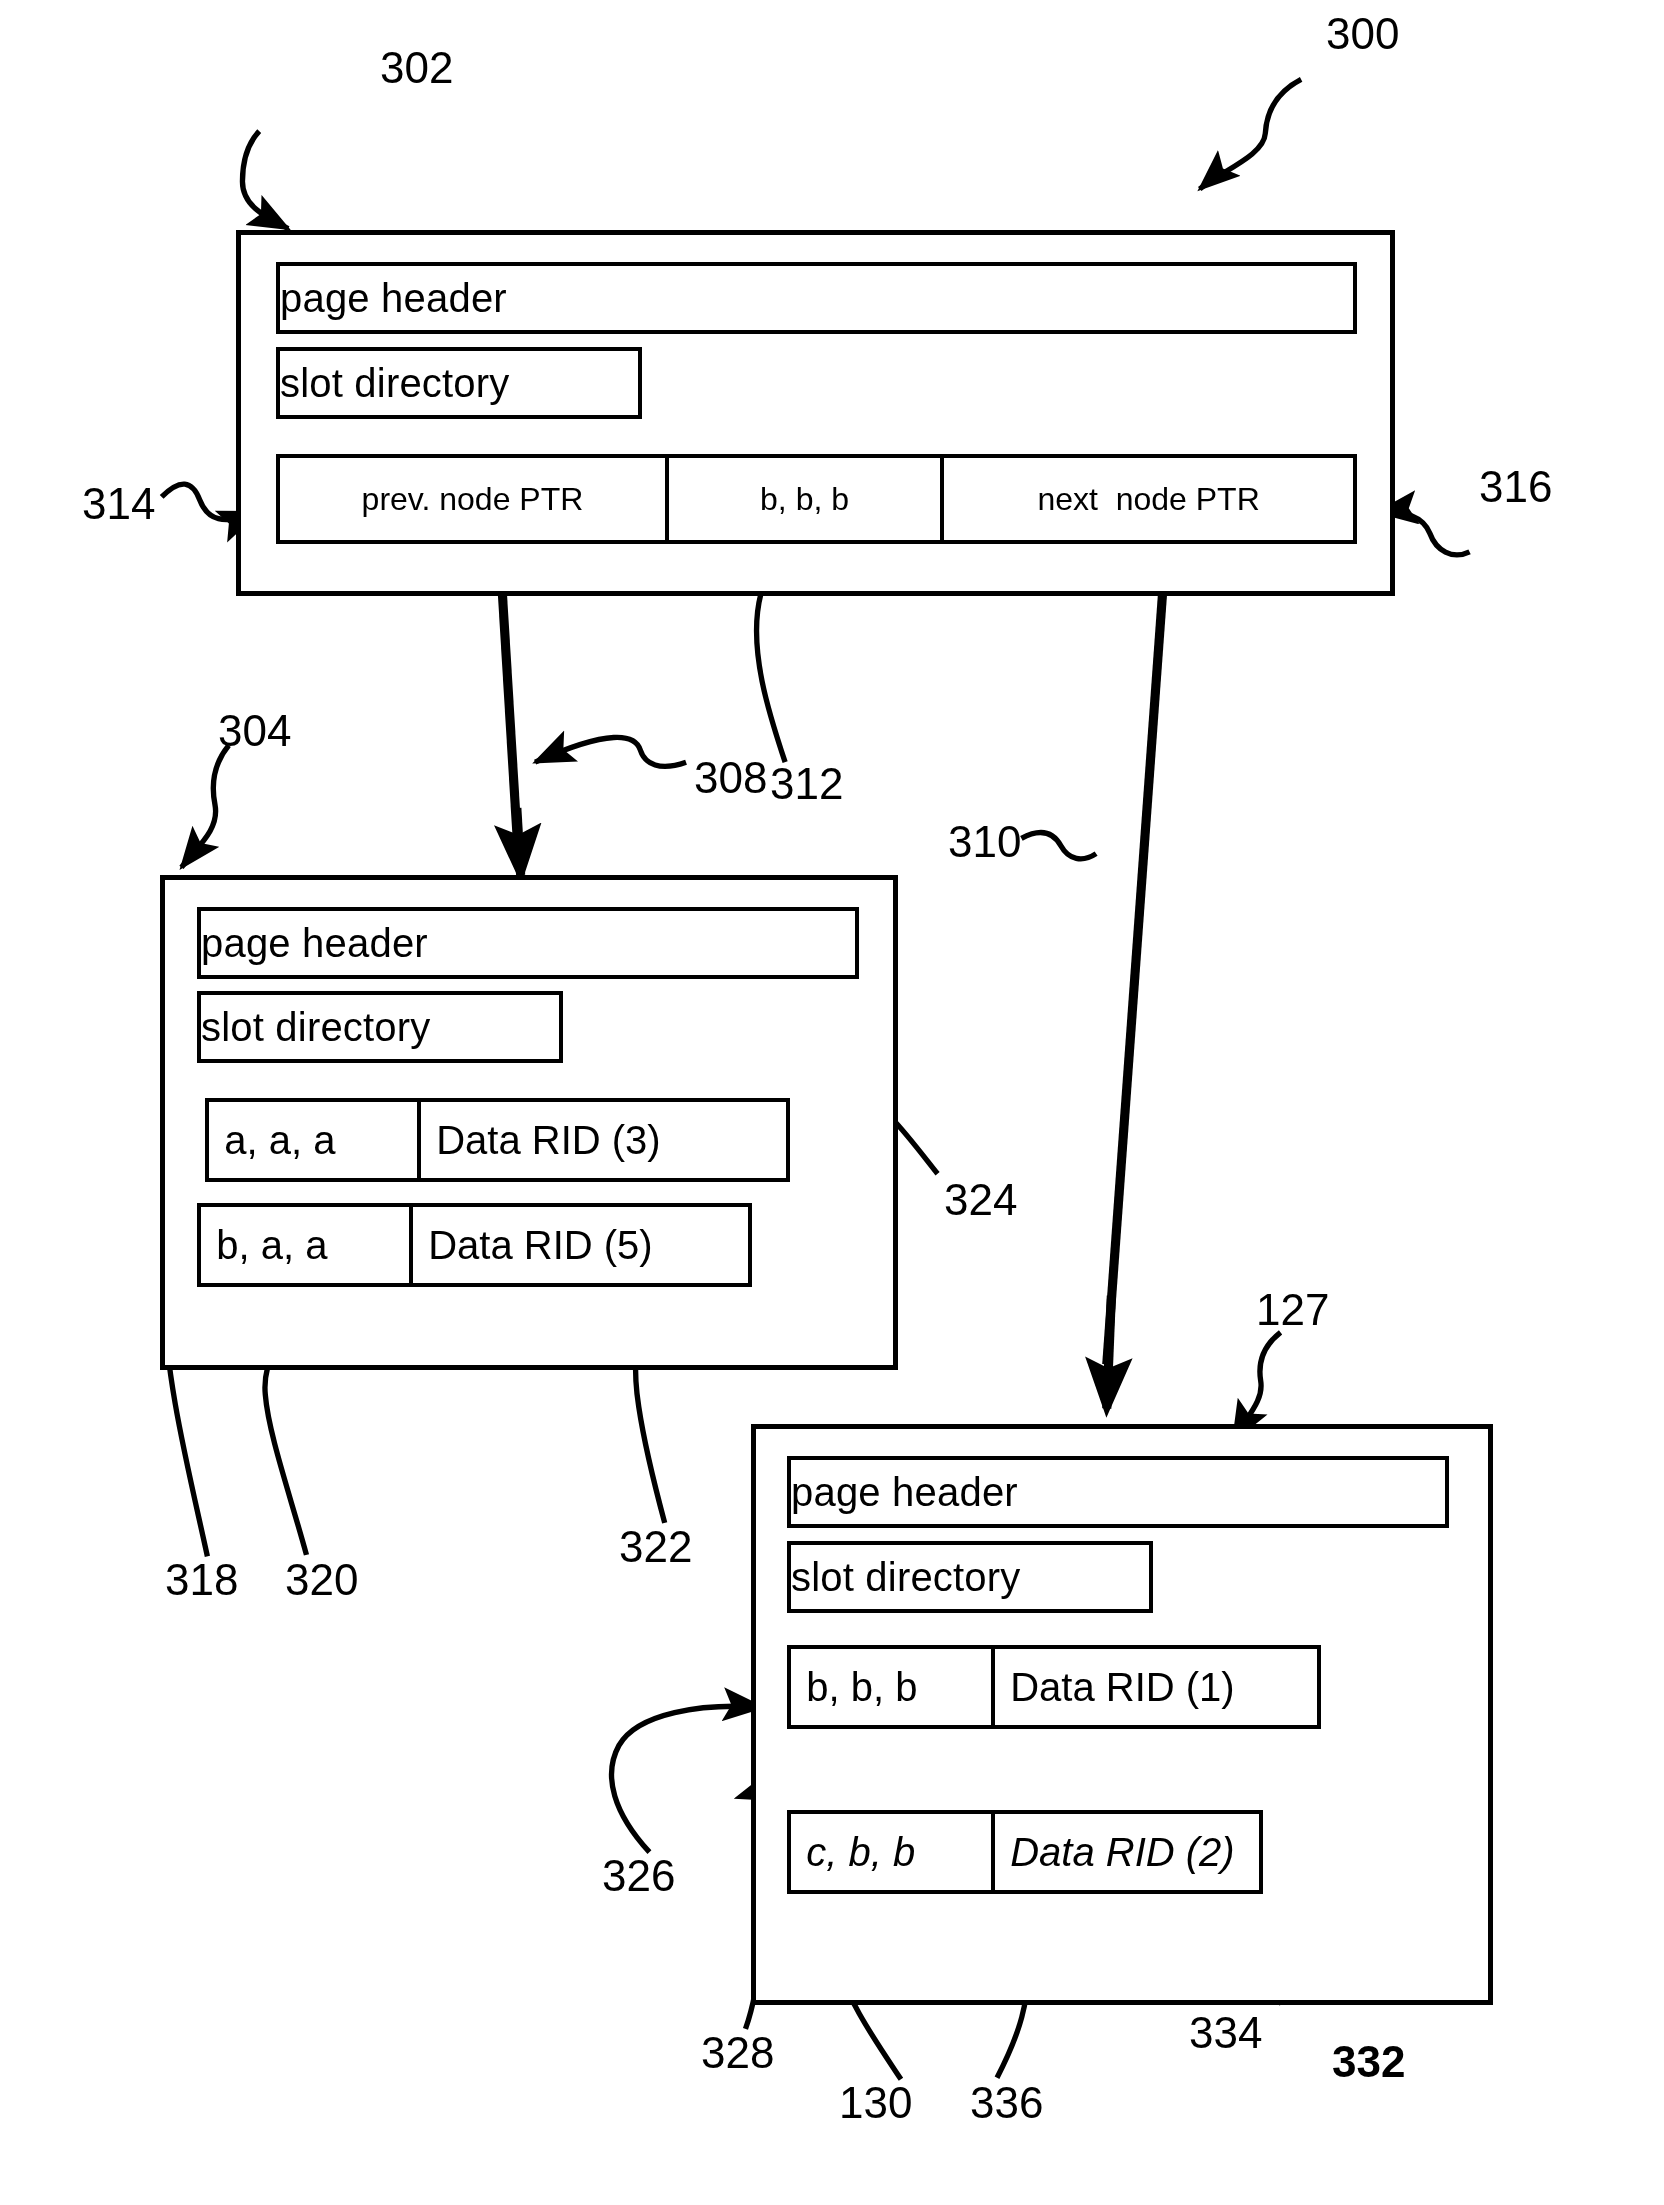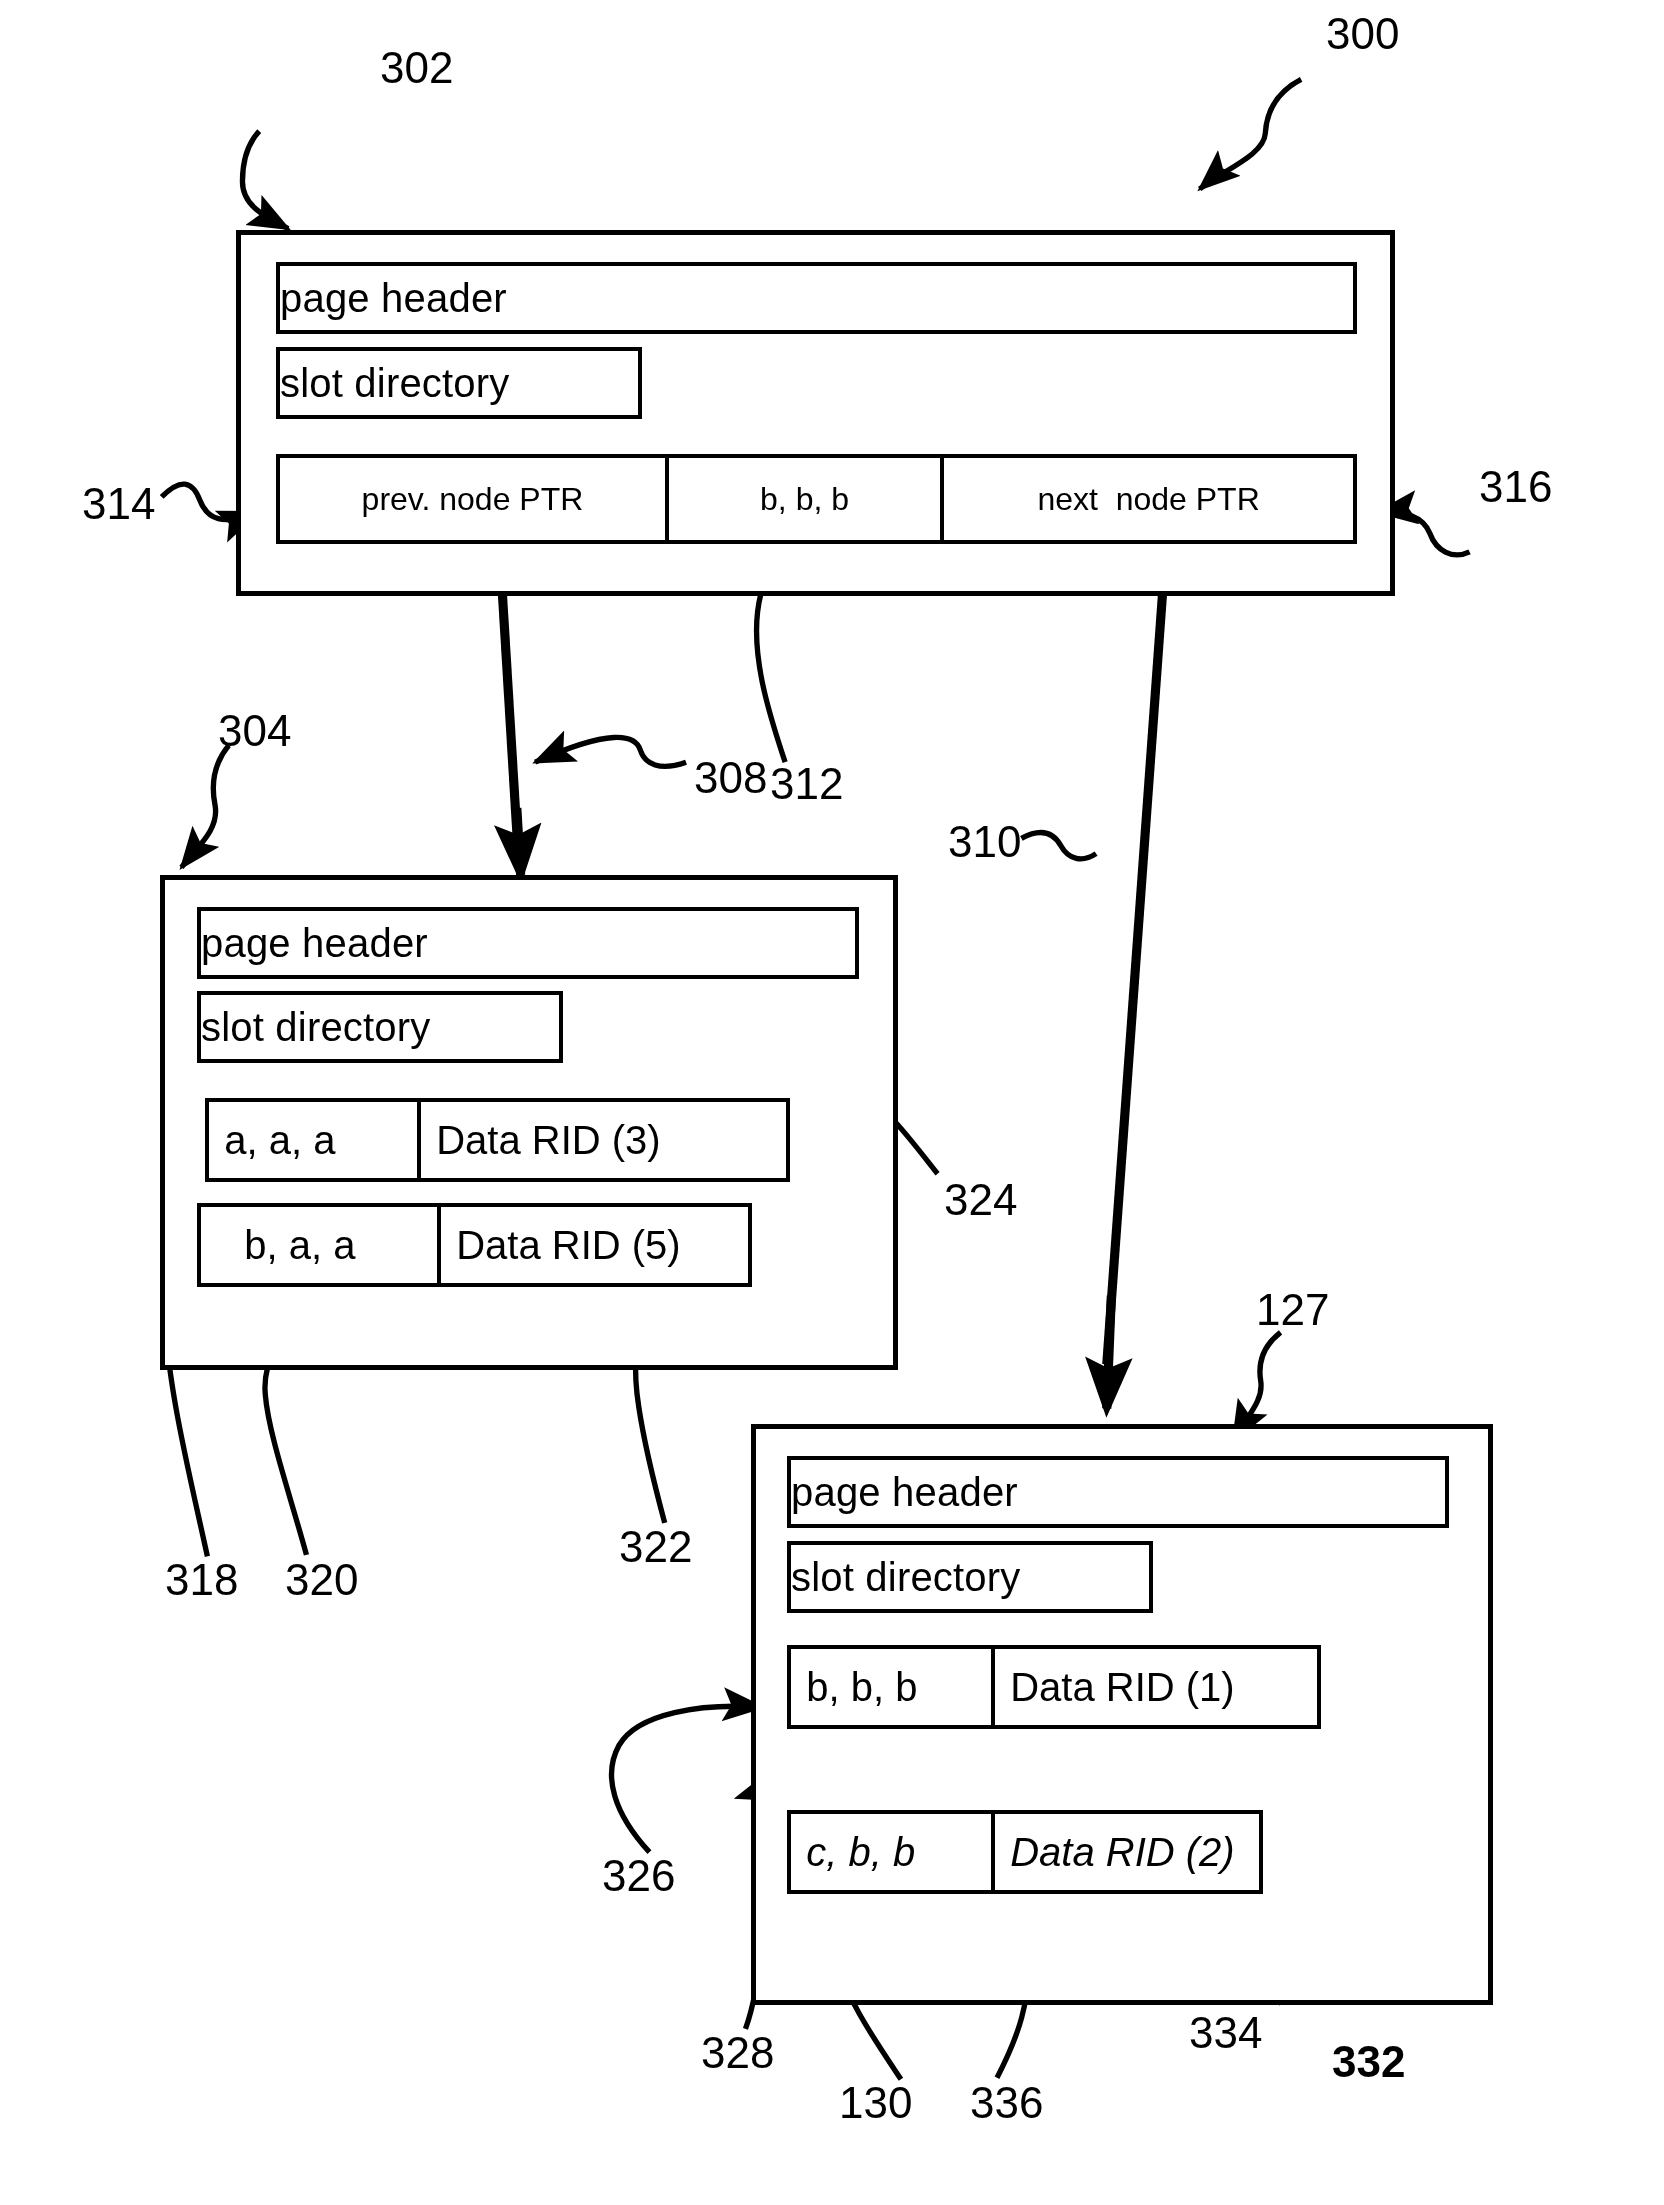--- a/index.html
+++ b/index.html
@@ -198,21 +198,21 @@
 
   <div class="rec" style="left:197px; top:1098px; width:585px; height:84px;margin-left:8px;">
     <div class="key" style="width:212px;">
       <span>a, a, a</span>
     </div>
     <div class="val">
       <span>Data RID (3)</span>
     </div>
   </div>
 
-  <div class="rec" style="left:197px; top:1203px; width:555px; height:84px;padding-left:28px;">
+  <div class="rec" style="left:197px; top:1203px; width:555px; height:84px;">
     <div class="key" style="width:212px;">
       <span>b, a, a</span>
     </div>
     <div class="val">
       <span>Data RID (5)</span>
     </div>
   </div>
 
   <div class="node" style="left:751px; top:1424px; width:742px; height:581px;">
   </div>

